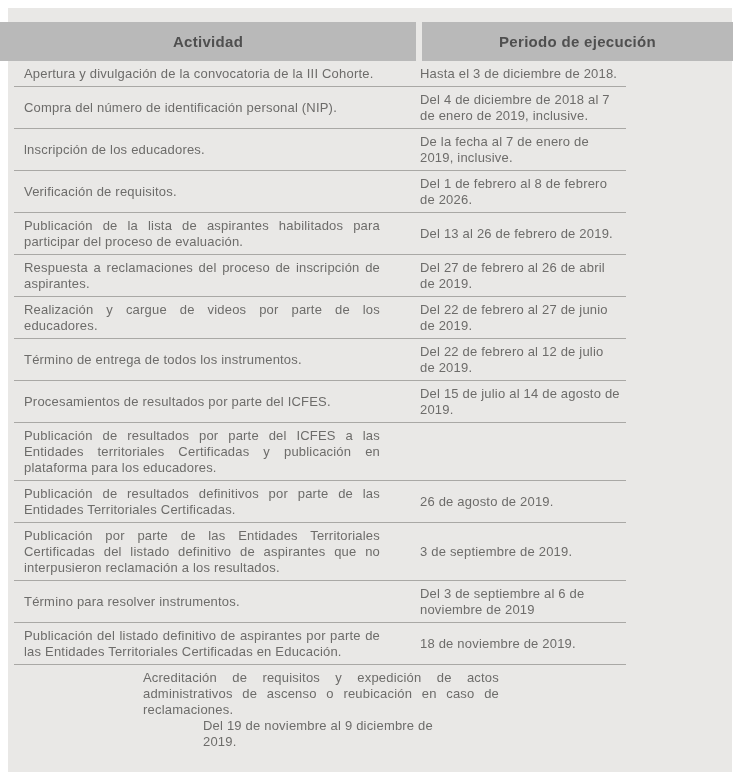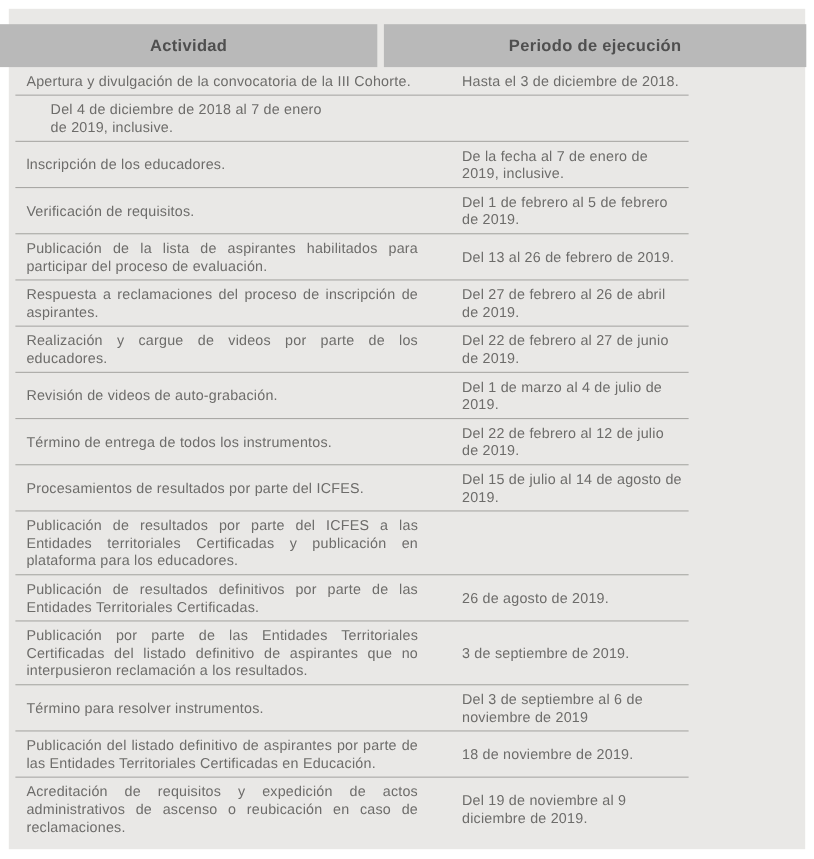--- a/index.html
+++ b/index.html
@@ -26,35 +26,35 @@
   .header-cell {
     background: #b9b9b9;
     color: #4f4f4f;
     font-size: 15px;
     font-weight: bold;
     letter-spacing: 0.3px;
     display: flex;
     align-items: center;
     justify-content: center;
   }
-  .header-cell.left { width: 343px; }
+  .header-cell.left { width: 416px; }
   .header-cell.right { flex: 1; }
   .table {
     position: absolute;
     left: 8px; top: 61px;
     width: 624px;
   }
   .row {
     margin: 0 6px;
     display: flex;
     align-items: center;
     border-bottom: 1px solid #a9a8a5;
     padding: 5px 0 4px 0;
   }
-  .row:last-child { border-bottom: none; padding-bottom: 14px; }
+  .row:last-child { border-bottom: none; padding-bottom: 14px; flex-direction: column; }
   .cell {
     color: #6d6c6a;
     font-size: 13px;
     line-height: 16px;
     letter-spacing: 0.2px;
   }
   .cell-activity {
     width: 374px;
     box-sizing: border-box;
     padding-left: 10px;
@@ -81,58 +81,53 @@
   </div>
 
   <div class="table">
     <div class="row">
       <div class="cell cell-activity">Apertura y divulgación de la convocatoria de la III Cohorte.</div>
       <div class="cell cell-period">
           <div class="inner">Hasta el 3 de diciembre de 2018.</div>
         </div>
     </div>
     <div class="row">
+      <div class="cell cell-activity">Compra del número de identificación personal (NIP).</div>
       <div class="cell cell-period">
           <div class="inner">Del 4 de diciembre de 2018 al 7 de enero de 2019, inclusive.</div>
         </div>
     </div>
     <div class="row">
       <div class="cell cell-activity">lnscripción de los educadores.</div>
       <div class="cell cell-period">
           <div class="inner">De la fecha al 7 de enero de 2019, inclusive.</div>
         </div>
     </div>
     <div class="row">
       <div class="cell cell-activity">Verificación de requisitos.</div>
       <div class="cell cell-period">
-          <div class="inner">Del 1 de febrero al 5 de febrero de 2019.</div>
+          <div class="inner">Del 1 de febrero al 8 de febrero de 2026.</div>
         </div>
     </div>
     <div class="row">
       <div class="cell cell-activity">Publicación de la lista de aspirantes habilitados para participar del proceso de evaluación.</div>
       <div class="cell cell-period">
           <div class="inner">Del 13 al 26 de febrero de 2019.</div>
         </div>
     </div>
     <div class="row">
       <div class="cell cell-activity">Respuesta a reclamaciones del proceso de inscripción de aspirantes.</div>
       <div class="cell cell-period">
           <div class="inner">Del 27 de febrero al 26 de abril de 2019.</div>
         </div>
     </div>
     <div class="row">
       <div class="cell cell-activity">Realización y cargue de videos por parte de los educadores.</div>
       <div class="cell cell-period">
           <div class="inner">Del 22 de febrero al 27 de junio de 2019.</div>
-        </div>
-    </div>
-    <div class="row">
-      <div class="cell cell-activity">Revisión de videos de auto-grabación.</div>
-      <div class="cell cell-period">
-          <div class="inner">Del 1 de marzo al 4 de julio de 2019.</div>
         </div>
     </div>
     <div class="row">
       <div class="cell cell-activity">Término de entrega de todos los instrumentos.</div>
       <div class="cell cell-period">
           <div class="inner">Del 22 de febrero al 12 de julio de 2019.</div>
         </div>
     </div>
     <div class="row">
       <div class="cell cell-activity">Procesamientos de resultados por parte del ICFES.</div>

